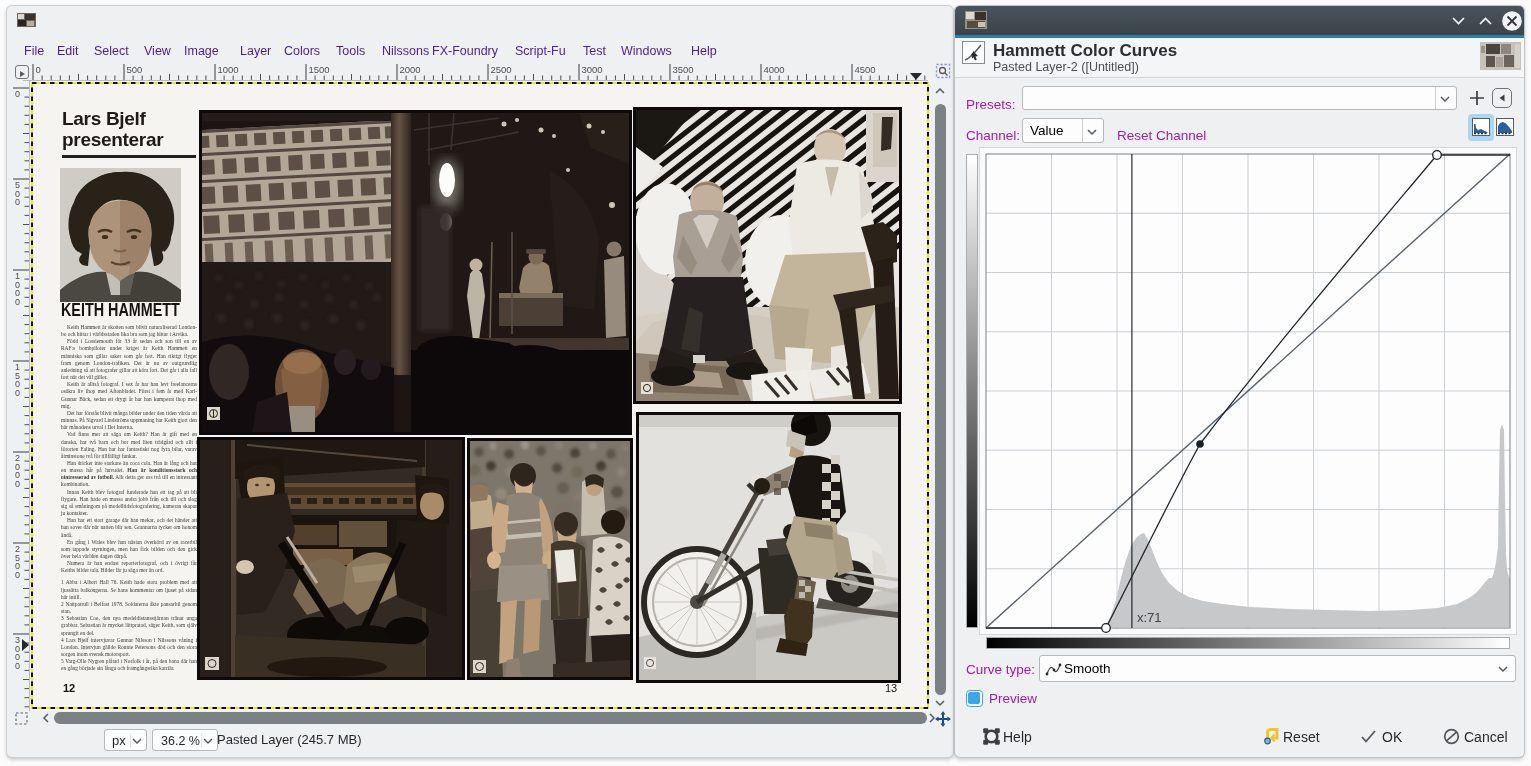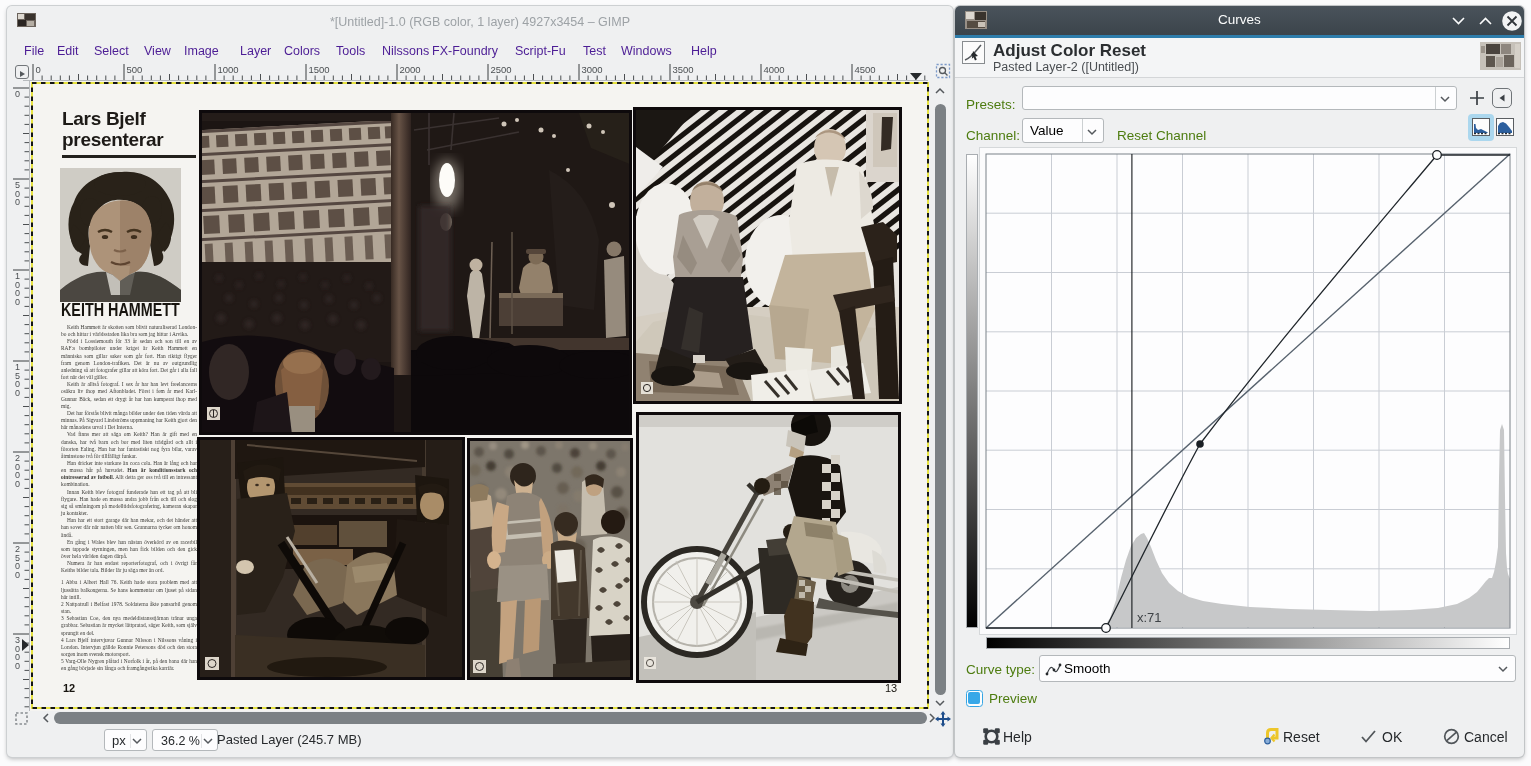--- a/index.html
+++ b/index.html
@@ -31,38 +31,35 @@
 #dlg { left:955px; top:6px; width:569px; height:751px; background:#eff0f1; box-shadow:0 0 0 1px #c2c5c7, 0 2px 4px rgba(60,64,67,0.35); border-radius:5px; }
 #dtitle { left:0; top:0; width:100%; height:29px; background:linear-gradient(#4a535b,#3b444b); border-radius:5px 5px 0 0; }
 #dtitle .ttext { position:absolute; left:0; right:0; top:6px; text-align:center; font-size:13.5px; color:#fbfcfc; }
 #dblue { left:0; top:29px; width:100%; height:3px; background:#2e7dab; }
 #dheader { left:0; top:32px; width:100%; height:40px; background:#f4f5f6; border-bottom:1px solid #d4d6d8; }
 #dh-title { left:38px; top:3px; font-size:17px; font-weight:bold; color:#2b2e31; }
 #dh-sub { left:38px; top:22px; font-size:12.5px; color:#4a4e52; }
 #dh-icon { left:7px; top:3px; width:23px; height:23px; background:#fbfbfb; border:1px solid #888c8f; }
 #dh-thumb { left:525px; top:4px; width:41px; height:28px; }
 
-.lbl { font-size:13.5px; color:#4d7c0f; }
+.lbl { font-size:13.5px; color:#a21caf; }
 .combo { background:#fdfdfe; border:1px solid #b4b8bb; border-radius:3px; }
 
 #curvebox { left:24px; top:141px; width:538px; height:488px; background:#fbfbfc; border:1px solid #d5d8da; }
 #vgrad { left:11px; top:148px; width:12px; height:474px; background:linear-gradient(#ffffff,#000000); border:1px solid #a9adb1; }
 #hgrad { left:31px; top:631px; width:524px; height:12px; background:linear-gradient(90deg,#000000,#ffffff); border:1px solid #a9adb1; }
 
 .btnrow { font-size:14px; color:#26292c; }
 .chev { stroke:#55595d; stroke-width:1.5; fill:none; }
 </style>
 </head>
 <body>
 <div id="root">
 
   <div id="gimpwin" class="abs">
-    <div id="gtitle" class="abs">
-        <div class="ttext">*[Untitled]-1.0 (RGB color, 1 layer) 4927x3454 – GIMP</div>
-      </div>
     <svg id="gicon" class="abs" viewBox="0 0 19 14">
         <rect width="19" height="14" fill="#6b635c"></rect>
         <rect x="1" y="1" width="6" height="5" fill="#ddd8d0"></rect>
         <rect x="8" y="1" width="10" height="6" fill="#3a332e"></rect>
         <rect x="1" y="7" width="8" height="6" fill="#2a2522"></rect>
         <rect x="10" y="8" width="7" height="5" fill="#b5aea4"></rect>
       </svg>
     <div id="gmenu" class="abs">
       <span style="left:17px">File</span>
         <span style="left:50px">Edit</span>
@@ -871,21 +868,20 @@
             <line x1="0" y1="0" x2="0" y2="14" stroke="#c9ccce"></line>
             <path class="chev" d="M3 5 L7 9 L11 5"></path>
           </svg>
         </div>
       <span style="position:absolute;left:210px;top:5px">Pasted Layer (245.7 MB)</span>
     </div>
   </div>
 
   <div id="dlg" class="abs">
     <div id="dtitle" class="abs">
-      <div class="ttext">Curves</div>
       <svg class="abs" style="left:10px;top:5px" width="22" height="18" viewBox="0 0 22 18">
           <rect width="22" height="18" fill="#978f86"></rect>
           <rect x="1" y="1" width="8" height="7" fill="#ddd8d0"></rect>
           <rect x="10" y="1" width="11" height="8" fill="#39332d"></rect>
           <rect x="2" y="10" width="18" height="7" fill="#554c42"></rect>
           <rect x="13" y="11" width="7" height="5" fill="#c9c2b8"></rect>
         </svg>
       <svg class="abs" style="left:496px;top:9px" width="15" height="12" viewBox="0 0 15 12">
           <path d="M2 3 L7.5 8.5 L13 3" fill="none" stroke="#fbfcfc" stroke-width="1.6"></path>
         </svg>
@@ -897,21 +893,21 @@
           <path d="M7.5 7.5 L16.5 16.5 M16.5 7.5 L7.5 16.5" stroke="#31363b" stroke-width="1.8"></path>
         </svg>
     </div>
     <div id="dblue" class="abs"></div>
     <div id="dheader" class="abs">
       <div id="dh-icon" class="abs"><svg width="21" height="21" viewBox="0 0 21 21">
             <path d="M2 18 C8 16 12 10 18 3" fill="none" stroke="#55595d" stroke-width="1.5"></path>
             <circle cx="10" cy="12.5" r="1.6" fill="#26292c"></circle>
             <path d="M10 9 L15 14 L12.4 14.4 L13.8 17.6 L12 18.4 L10.6 15.2 L8.8 16.8 Z" fill="#26292c"></path>
           </svg></div>
-      <div id="dh-title" class="abs">Adjust Color Reset</div>
+      <div id="dh-title" class="abs">Hammett Color Curves</div>
       <div id="dh-sub" class="abs">Pasted Layer-2 ([Untitled])</div>
       <svg id="dh-thumb" class="abs" viewBox="0 0 41 28">
           <rect width="41" height="28" fill="#c6c1b9"></rect>
           <rect x="6" y="2" width="14" height="10" fill="#4a443e"></rect>
           <rect x="21" y="2" width="10" height="10" fill="#8d867e"></rect>
           <rect x="1" y="4" width="4" height="7" fill="#9a938a"></rect>
           <rect x="6" y="14" width="9" height="11" fill="#5d564e"></rect>
           <rect x="16" y="15" width="7" height="10" fill="#a8a198"></rect>
           <rect x="24" y="13" width="10" height="12" fill="#6b645c"></rect>
           <rect x="35" y="2" width="5" height="24" fill="#d5d0c8"></rect>

